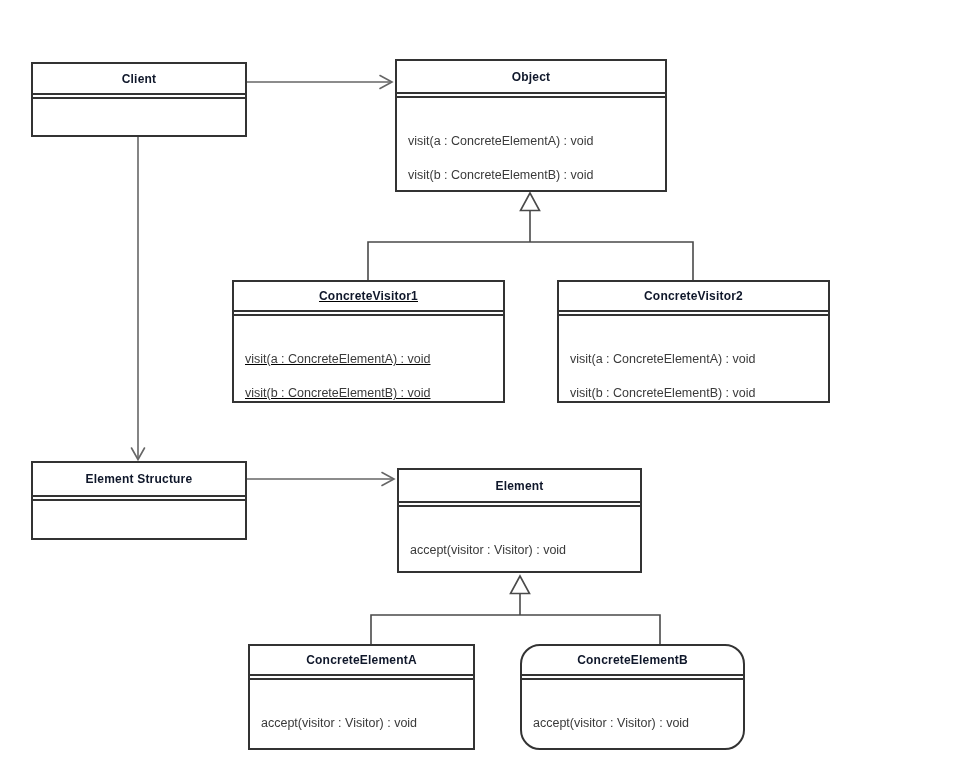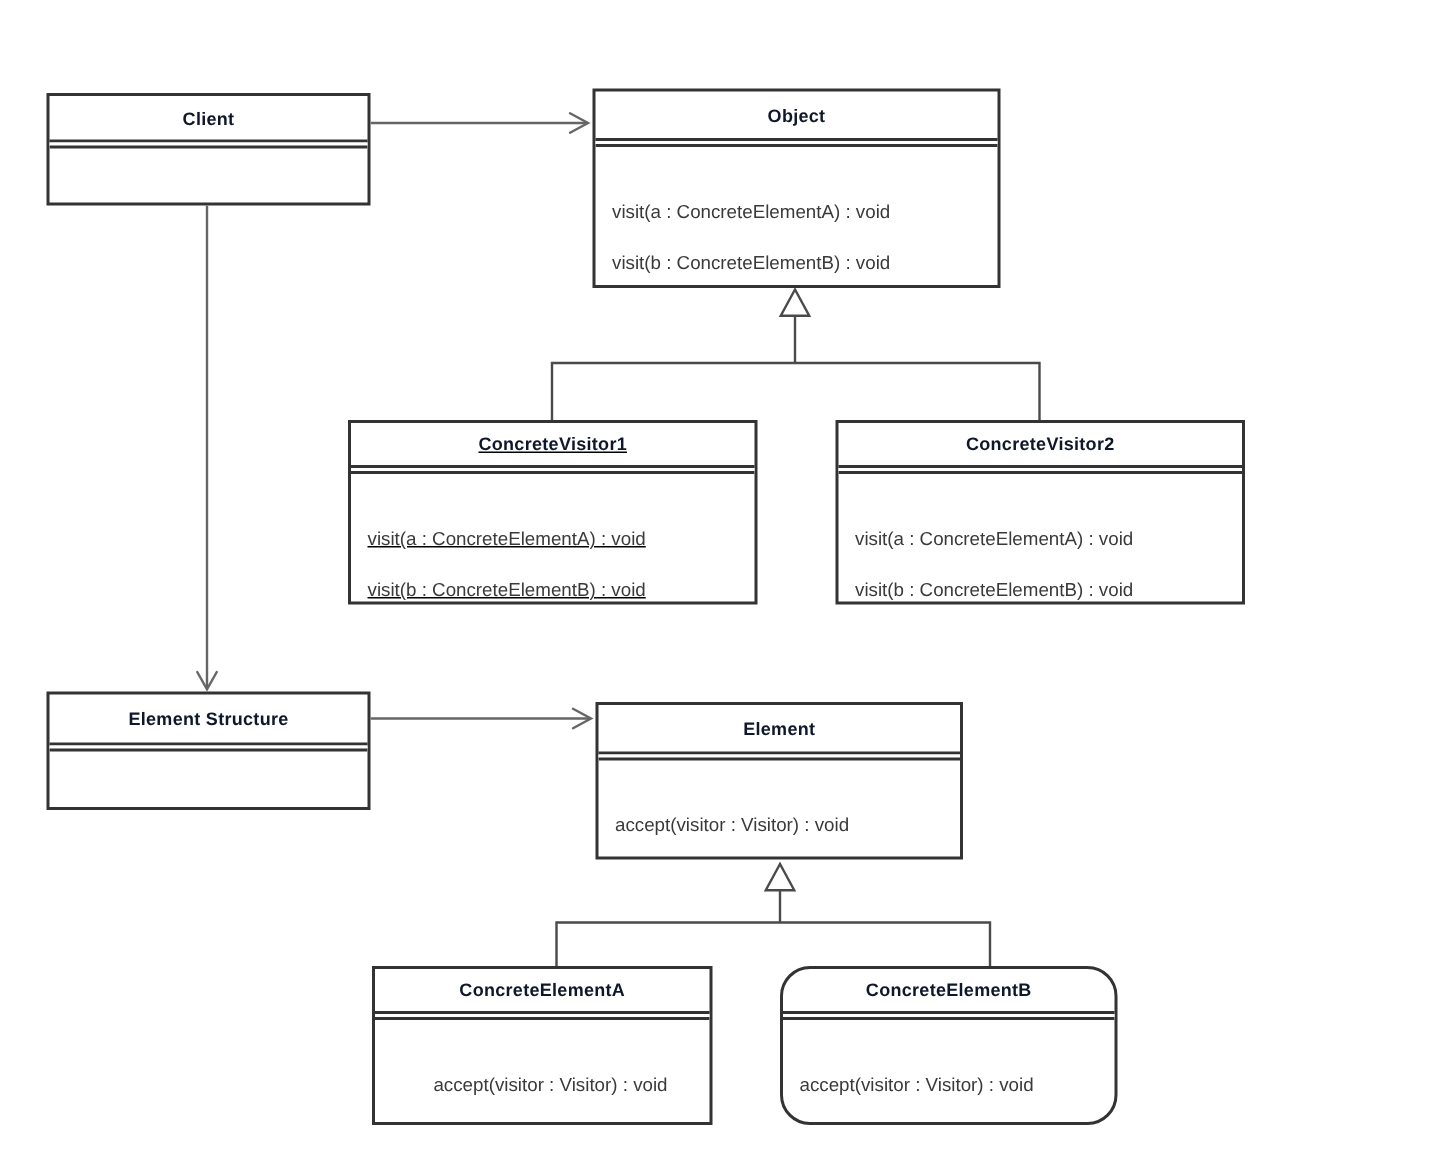--- a/index.html
+++ b/index.html
@@ -124,21 +124,21 @@
   </div>
 
   <div class="class-box" style="left:397px; top:468px; width:245px; height:105px;">
     <div class="class-title" style="height:31px">Element</div>
     <div class="dsep"></div>
     <div class="class-body">
       <div class="method">accept(visitor : Visitor) : void</div>
     </div>
   </div>
 
-  <div class="class-box" style="left:248px; top:644px; width:227px; height:106px;text-align:center;">
+  <div class="class-box" style="left:248px; top:644px; width:227px; height:106px;">
     <div class="class-title" style="height:28px">ConcreteElementA</div>
     <div class="dsep"></div>
     <div class="class-body">
       <div class="method">accept(visitor : Visitor) : void</div>
     </div>
   </div>
 
   <div class="class-box" style="left:520px; top:644px; width:225px; height:106px;border-radius:20px;">
     <div class="class-title" style="height:28px">ConcreteElementB</div>
     <div class="dsep"></div>

